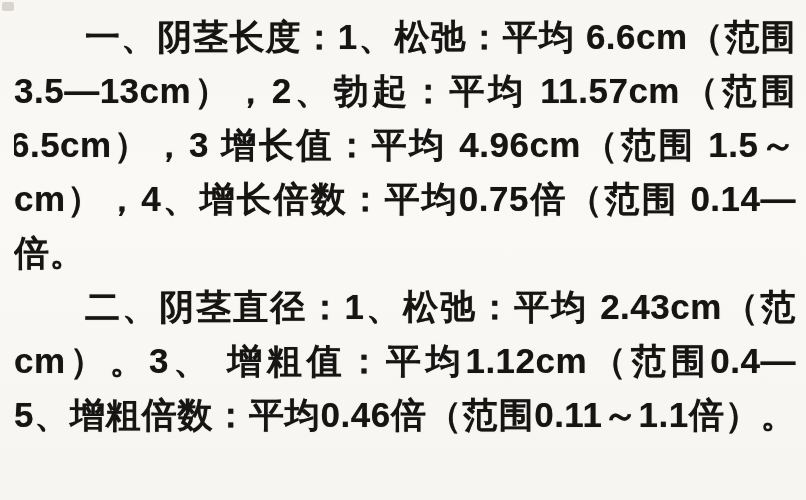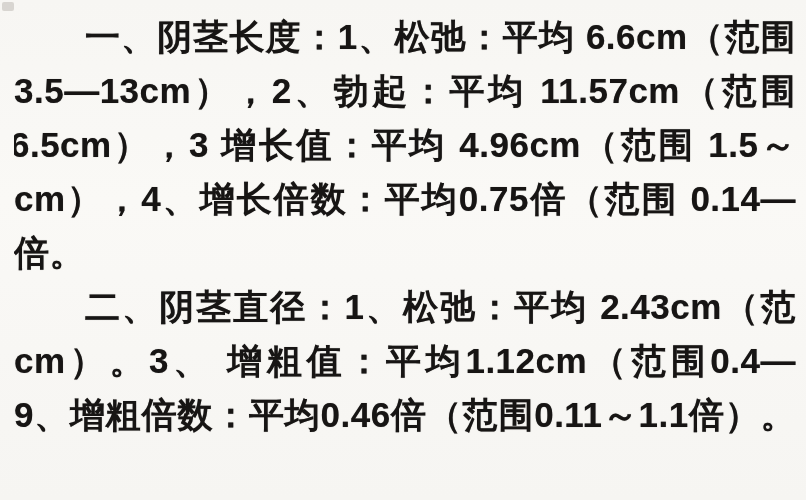--- a/index.html
+++ b/index.html
@@ -55,14 +55,14 @@
 <div class="page">
   <div class="artifact"></div>
 
   <div class="line indent">一、阴茎长度：1、松弛：平均 6.6cm（范围</div>
   <div class="line">3.5—13cm），2、勃起：平均 11.57cm（范围 7.5～</div>
   <div class="line outdent">16.5cm），3 增长值：平均 4.96cm（范围 1.5～9.2</div>
   <div class="line">cm），4、增长倍数：平均0.75倍（范围 0.14—2.16</div>
   <div class="line short">倍。</div>
   <div class="line indent">二、阴茎直径：1、松弛：平均 2.43cm（范围</div>
   <div class="line">cm）。3、 增粗值：平均1.12cm（范围0.4—2.0cm），</div>
-  <div class="line">9、增粗倍数：平均0.46倍（范围0.11～1.1倍）。</div>
+  <div class="line">5、增粗倍数：平均0.46倍（范围0.11～1.1倍）。</div>
 </div>
 
 </body></html>

